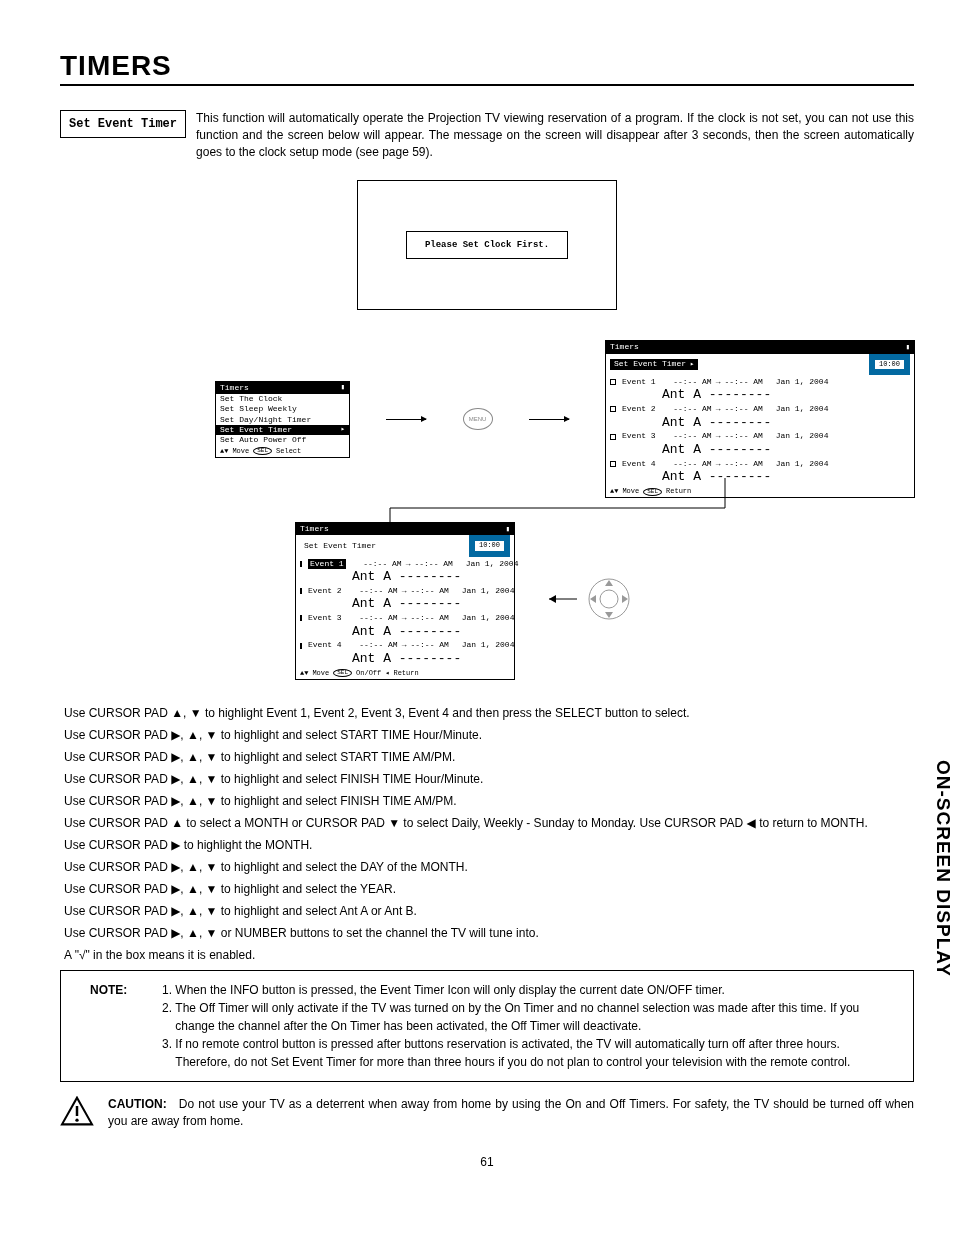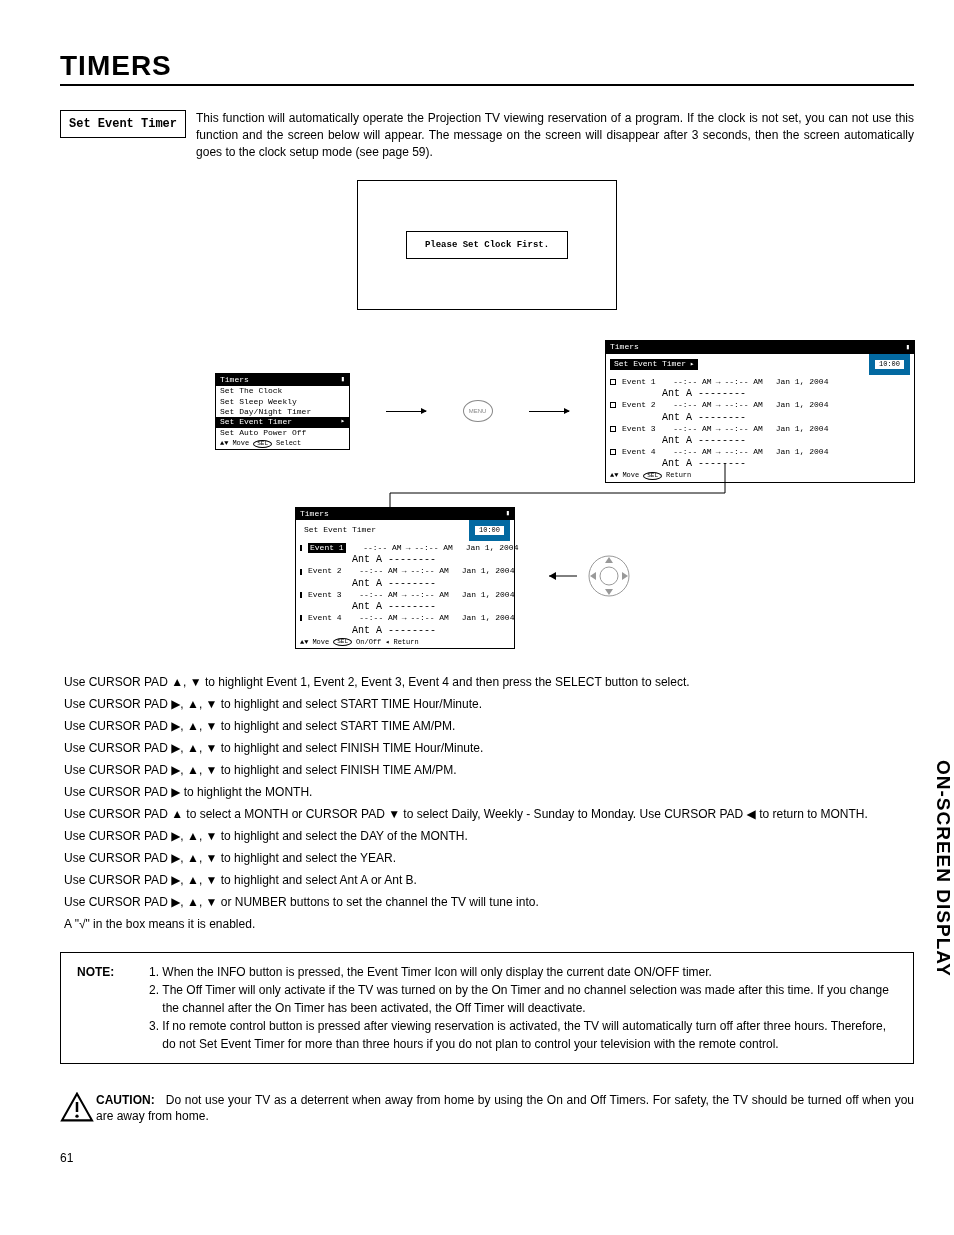--- a/index.html
+++ b/index.html
@@ -18,39 +18,39 @@
   .menu-events-lower { width: 220px; }
   .mb-header { background: #000; color: #fff; padding: 1px 4px; display: flex; justify-content: space-between; align-items: center; }
   .mb-item { padding: 0 4px; border-bottom: none; }
   .mb-item-hl { background: #000; color: #fff; padding: 0 4px; }
   .mb-footer { padding: 1px 4px; border-top: none; font-size: 7px; display:flex; align-items:center; gap:4px; }
   .sel-arrow { font-size: 7px; }
   .event-title-row { display:flex; justify-content:space-between; align-items:center; padding:0 4px 2px;}
   .event-title-bar { background:#000; color:#fff; padding:0 4px; display:inline-block; }
   .clock-badge { border:6px solid #0369a1; padding:0 4px; font-size:7px; }
   .event-row { display:flex; align-items:center; padding:0 4px; gap:4px; white-space: nowrap; }
-  .event-sub { padding-left: 56px; font-size:10px;text-align:center; }
+  .event-sub { padding-left: 56px; font-size:13px;text-align:center; }
   .checkbox { display:inline-block; width:6px; height:6px; border:1px solid #000; margin-right:2px;}
   .menu-button-wrap { display:flex; flex-direction:column; align-items:center; gap:3px;}
   .menu-btn { width:30px; height:22px; border-radius:50%; border:1px solid #888; display:flex; align-items:center; justify-content:center; font-size:6px; color:#888; position:relative;}
   .menu-btn::before,.menu-btn::after{content:"";position:absolute;}
   .arrow-line { position: relative; flex:1; height:1px; background:#000; margin:0 6px; }
   .arrow-line::after { content:""; position:absolute; right:-1px; top:-3px; border-left:6px solid #000; border-top:3.5px solid transparent; border-bottom:3.5px solid transparent; }
   .instructions { margin-top: 24px; font-size: 12px; line-height: 1.5; }
   .instructions p { margin: 4px; }
-  .note-box { border: 1.5px solid #000; padding: 10px 16px; margin-top: 19px; font-size: 12px; line-height: 1.5; }
+  .note-box { border: 1.5px solid #000; padding: 10px 29px; margin-top: 6px; font-size: 12px; line-height: 1.5; }
   .note-box .note-label { font-weight: bold; display:inline-block; width:60px; vertical-align:top;}
   .note-body { display:inline-block; width: calc(100% - 66px); vertical-align:top;}
   .note-body li { list-style: decimal; margin-left: 18px; }
-  .caution-row { display:flex; align-items:flex-start; gap: 2px; margin-top: 28px; }
+  .caution-row { display:flex; align-items:flex-start; gap: 14px; margin-top: 14px; }
   .caution-icon { width:34px; height:30px; }
   .caution-text { font-size:12px; line-height:1.4; text-align: justify; flex:1; }
   .caution-label { font-weight:bold; }
   .side-tab { position:absolute; right: 0; top: 760px; writing-mode: vertical-rl; font-weight:bold; font-size:19px; letter-spacing:1px; }
-  .page-num { font-size:12px; margin-top: 26px; }
+  .page-num { text-align:center; font-size:12px; margin-top: 26px; }
   .oval { display:inline-flex; align-items:center; justify-content:center; border:1px solid #000; border-radius:50%; padding:0 3px; font-size:6px; height:8px; line-height:8px;}
   .updown { font-size:7px; }
   .connector-svg { position:absolute; pointer-events:none; }
   .evt-hl { background:#000; color:#fff;}
 </style>
 </head>
 <body>
 
 <h1 class="page-title">TIMERS</h1>
 
@@ -199,38 +199,38 @@
     </svg>
   </div>
 </div>
 
 <div class="instructions">
   <p>Use CURSOR PAD ▲, ▼ to highlight Event 1, Event 2, Event 3, Event 4 and then press the SELECT button to select.</p>
   <p>Use CURSOR PAD ▶, ▲, ▼ to highlight and select START TIME Hour/Minute.</p>
   <p>Use CURSOR PAD ▶, ▲, ▼ to highlight and select START TIME AM/PM.</p>
   <p>Use CURSOR PAD ▶, ▲, ▼ to highlight and select FINISH TIME Hour/Minute.</p>
   <p>Use CURSOR PAD ▶, ▲, ▼ to highlight and select FINISH TIME AM/PM.</p>
-  <p>Use CURSOR PAD ▶ to highlight the MONTH.</p>
   <p style="padding-left:0; text-indent:0;">
     <span>Use CURSOR PAD ▲ to select a MONTH or CURSOR PAD ▼ to select Daily, Weekly - Sunday to Monday.  Use CURSOR PAD ◀ to return to MONTH.</span>
   </p>
+  <p>Use CURSOR PAD ▶ to highlight the MONTH.</p>
   <p>Use CURSOR PAD ▶, ▲, ▼ to highlight and select the DAY of the MONTH.</p>
   <p>Use CURSOR PAD ▶, ▲, ▼ to highlight and select the YEAR.</p>
   <p>Use CURSOR PAD ▶, ▲, ▼ to highlight and select Ant A or Ant B.</p>
   <p>Use CURSOR PAD ▶, ▲, ▼ or NUMBER buttons to set the channel the TV will tune into.</p>
   <p>A "√" in the box means it is enabled.</p>
 </div>
 
 <div class="note-box">
   <span class="note-label">NOTE:</span>
   <span class="note-body">
     <ol style="padding-left:4px;">
       <li>When the INFO button is pressed, the Event Timer Icon will only display the current date ON/OFF timer.</li>
       <li>The Off Timer will only activate if the TV was turned on by the On Timer and no channel selection was made after this time.  If you change the channel after the On Timer has been activated, the Off Timer will deactivate.</li>
-      <li>If no remote control button is pressed after viewing reservation is activated, the TV will automatically turn off after three hours.  Therefore, do not Set Event Timer for more than three hours if you do not plan to control your television with the remote control.</li>
+      <li>If no remote control button is pressed after buttons reservation is activated, the TV will automatically turn off after three hours.  Therefore, do not Set Event Timer for more than three hours if you do not plan to control your television with the remote control.</li>
     </ol>
   </span>
 </div>
 
 <div class="caution-row">
   <svg class="caution-icon" viewBox="0 0 40 36">
     <polygon points="20,2 38,34 2,34" fill="none" stroke="#000" stroke-width="2.5"></polygon>
     <line x1="20" y1="12" x2="20" y2="24" stroke="#000" stroke-width="3"></line>
     <circle cx="20" cy="29" r="2" fill="#000"></circle>
   </svg>

